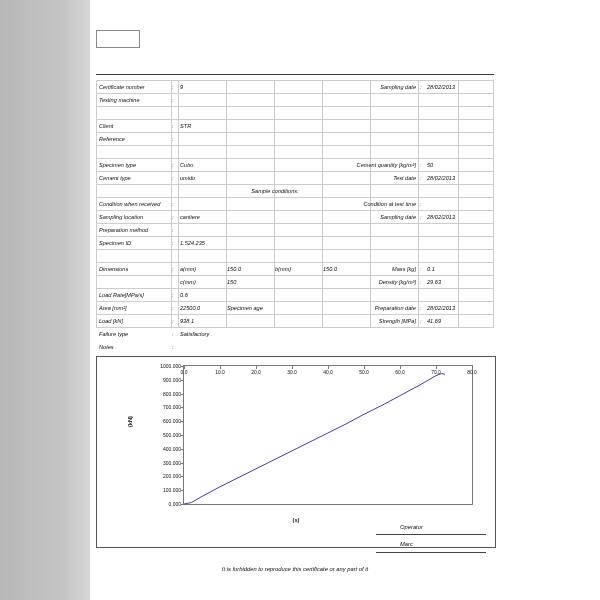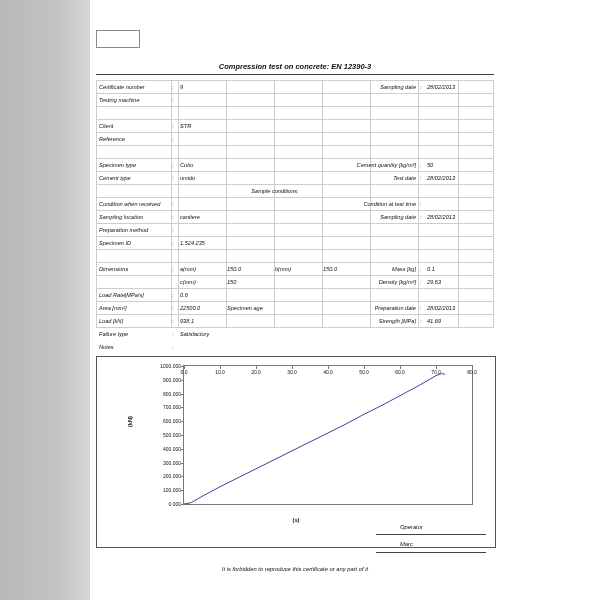--- a/index.html
+++ b/index.html
@@ -168,21 +168,20 @@
   }
 </style>
 </head>
 <body>
 
 <div id="page">
   <div class="sheet">
 
     <div class="top-box"></div>
 
-    <div class="title">Compression test on concrete: EN 12390-3</div>
     <div class="rule-top"></div>
 
     <div class="grid">
 
       <div class="gline h" style="top:0;"></div>
       <div class="gline h" style="top:13px;"></div>
       <div class="gline h" style="top:26px;"></div>
       <div class="gline h" style="top:39px;"></div>
       <div class="gline h" style="top:52px;"></div>
       <div class="gline h" style="top:65px;"></div>

